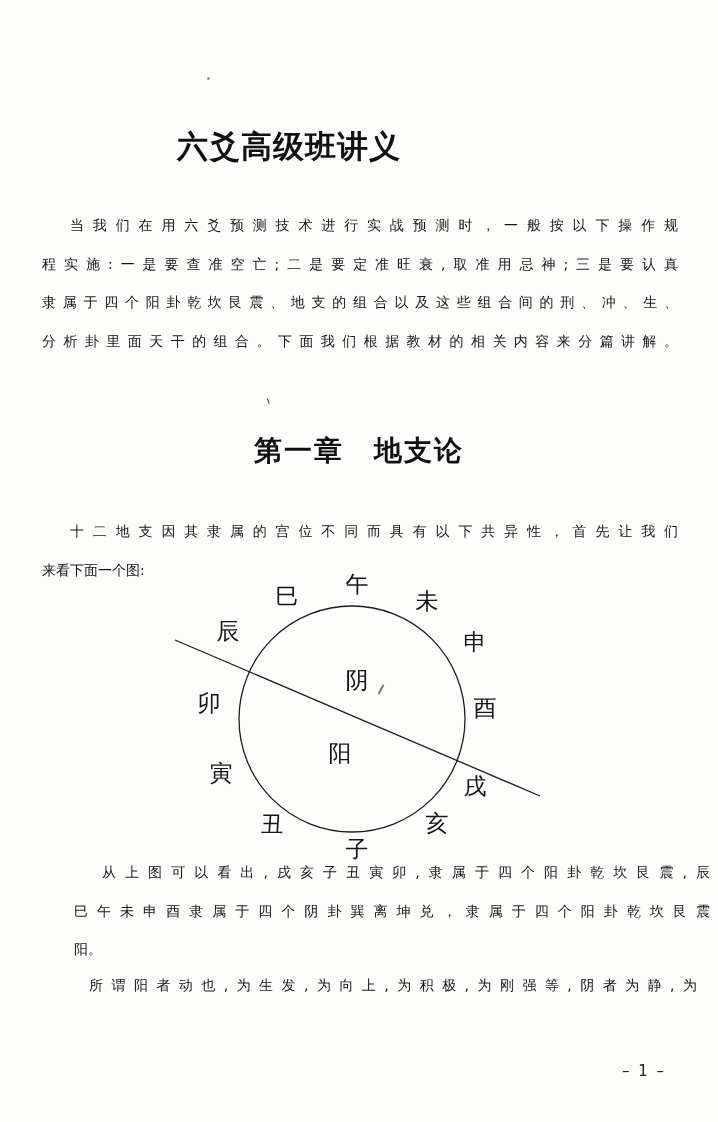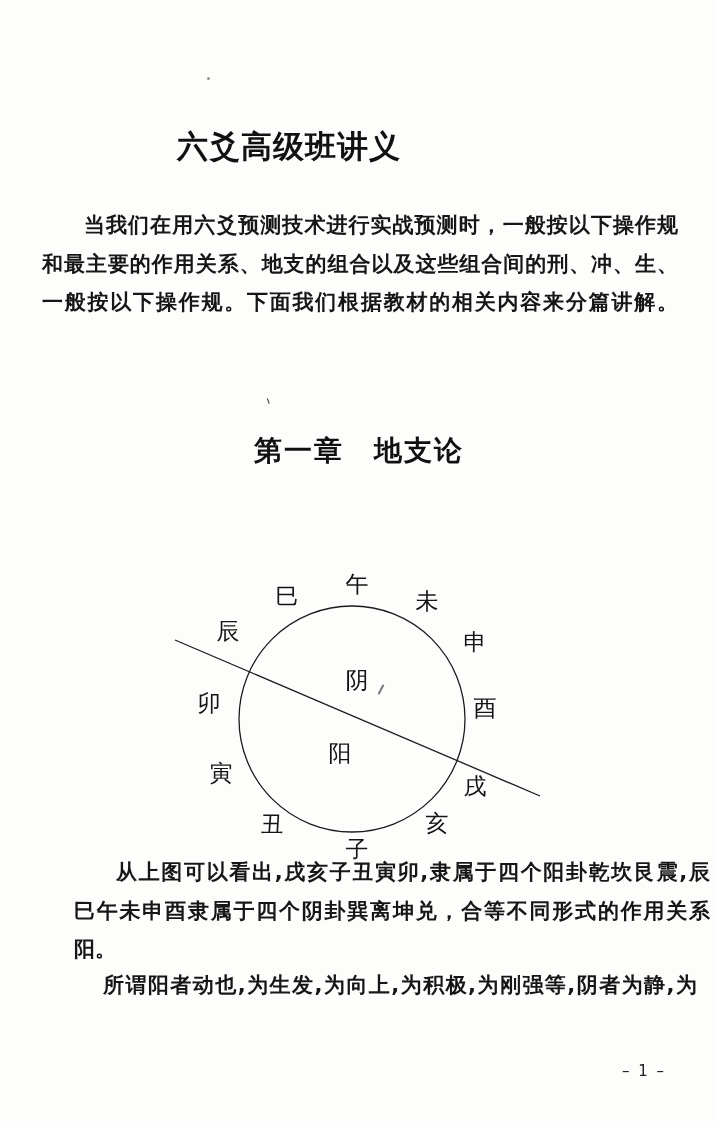--- a/index.html
+++ b/index.html
@@ -23,21 +23,21 @@
   .chapter {
     position: absolute; top: 432px; left: 0; width: 718px;
     margin: 0; text-align: center;
     font-size: 28px; font-weight: 700; letter-spacing: 2px;
     color: #111;
   }
 
   .para {
     position: absolute; left: 42px; width: 636px;
     margin: 0;
-    font-size: 21px; font-weight: 700;
+    font-size: 14px; font-weight: 400;
     line-height: 38.5px;
     word-break: break-all;
   }
   .p1 { top: 206px; }
   .p2 { top: 512px; }
   .p3 { top: 853px; margin-left: 32px; }
   .p4 { top: 966px; margin-left: 19px; }
 
   .line { text-align: justify; text-align-last: justify; }
   .line.first { text-indent: 2em; }
@@ -77,26 +77,31 @@
 </style>
 </head>
 <body>
 
 <div class="page">
 
   <h1 class="title">六爻高级班讲义</h1>
 
   <div class="para p1">
       <div class="line first">当我们在用六爻预测技术进行实战预测时，一般按以下操作规</div>
-      <div class="line">和最主要的作用关系、地支的组合以及这些组合间的刑、冲、生、</div>
-      <div class="line">一般按以下操作规。下面我们根据教材的相关内容来分篇讲解。</div>
+      <div class="line">程实施:一是要查准空亡;二是要定准旺衰,取准用忌神;三是要认真</div>
+      <div class="line">隶属于四个阳卦乾坎艮震、地支的组合以及这些组合间的刑、冲、生、</div>
+      <div class="line">分析卦里面天干的组合。下面我们根据教材的相关内容来分篇讲解。</div>
     </div>
 
   <h2 class="chapter">第一章　地支论</h2>
 
+  <div class="para p2">
+      <div class="line first">十二地支因其隶属的宫位不同而具有以下共异性，首先让我们</div>
+      <div class="line short">来看下面一个图:</div>
+    </div>
 
   <div class="diagram">
     <svg width="420" height="292" viewBox="0 0 420 292">
       <circle cx="202" cy="147" r="113" fill="none" stroke="#1c1c1c" stroke-width="1.3"></circle>
       <line x1="25" y1="68" x2="390" y2="224" stroke="#1c1c1c" stroke-width="1.3"></line>
     </svg>
     <div id="diagram-labels">
         <span class="dg-label" style="left: 207px; top: 108px;">阴</span>
         <span class="dg-label" style="left: 190px; top: 181px;">阳</span>
         <span class="dg-label" style="left: 137px; top: 24px;">巳</span>
@@ -109,21 +114,21 @@
         <span class="dg-label" style="left: 71px; top: 201px;">寅</span>
         <span class="dg-label" style="left: 325px; top: 214px;">戌</span>
         <span class="dg-label" style="left: 122px; top: 252px;">丑</span>
         <span class="dg-label" style="left: 287px; top: 251px;">亥</span>
         <span class="dg-label" style="left: 207px; top: 277px;">子</span>
       </div>
   </div>
 
   <div class="para p3">
       <div class="line first">从上图可以看出,戌亥子丑寅卯,隶属于四个阳卦乾坎艮震,辰</div>
-      <div class="line">巳午未申酉隶属于四个阴卦巽离坤兑，合等不同形式的作用关系</div>
+      <div class="line">巳午未申酉隶属于四个阴卦巽离坤兑，隶属于四个阳卦乾坎艮震</div>
       <div class="line short">阳。</div>
     </div>
 
   <div class="para p4">
       <div class="line first">所谓阳者动也,为生发,为向上,为积极,为刚强等,阴者为静,为</div>
     </div>
 
   <div class="pageno">– 1 –</div>
 
   <span class="speck-comma">丶</span>

